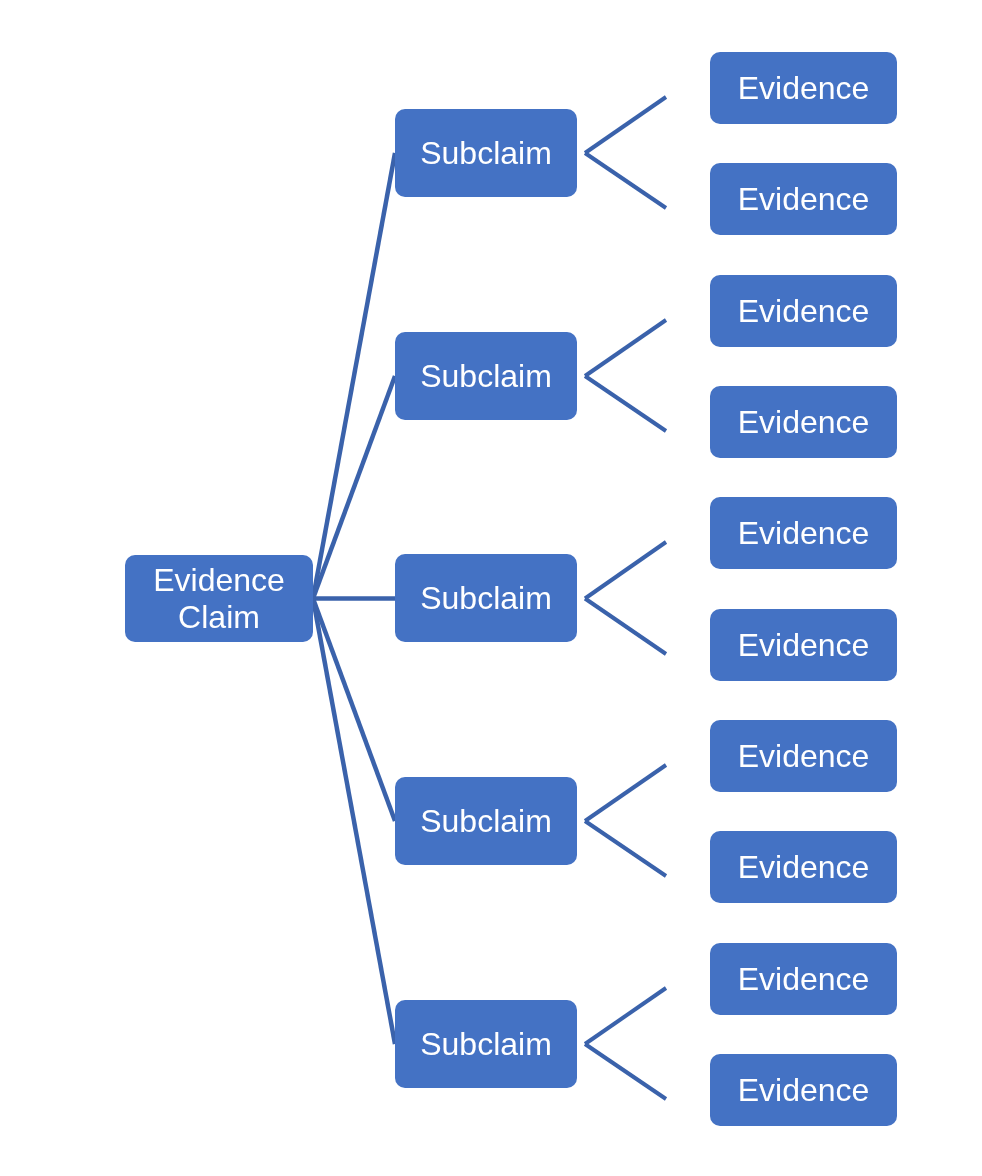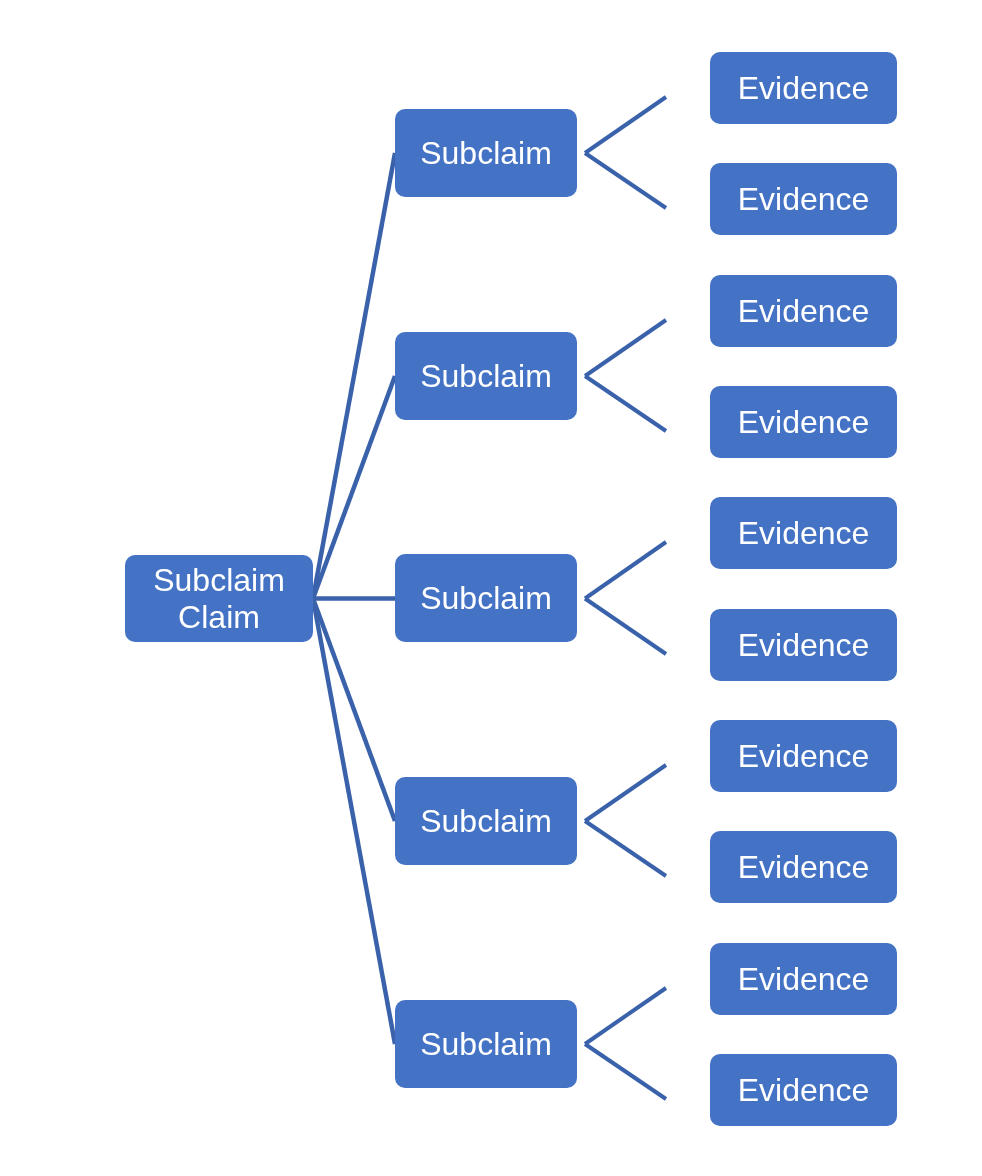--- a/index.html
+++ b/index.html
@@ -92,21 +92,21 @@
     <line class="evidence-link" x1="585" y1="598.5" x2="666" y2="542"></line>
     <line class="evidence-link" x1="585" y1="598.5" x2="666" y2="654"></line>
 
     <line class="evidence-link" x1="585" y1="821" x2="666" y2="765"></line>
     <line class="evidence-link" x1="585" y1="821" x2="666" y2="876"></line>
 
     <line class="evidence-link" x1="585" y1="1044" x2="666" y2="988"></line>
     <line class="evidence-link" x1="585" y1="1044" x2="666" y2="1099"></line>
   </svg>
 
-  <div class="node central">Subclaim Claim</div>
+  <div class="node central">Evidence Claim</div>
 
   <div class="node subclaim sc-1">Subclaim</div>
   <div class="node subclaim sc-2">Subclaim</div>
   <div class="node subclaim sc-3">Subclaim</div>
   <div class="node subclaim sc-4">Subclaim</div>
   <div class="node subclaim sc-5">Subclaim</div>
 
   <div class="node evidence ev-1">Evidence</div>
   <div class="node evidence ev-2">Evidence</div>
   <div class="node evidence ev-3">Evidence</div>

